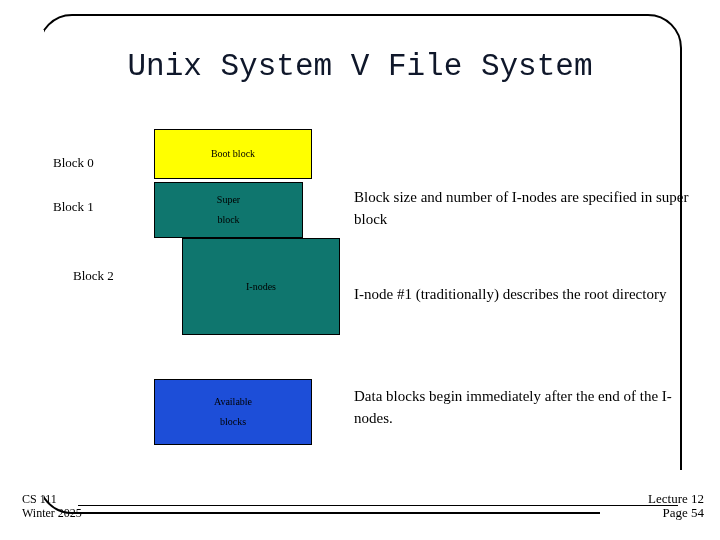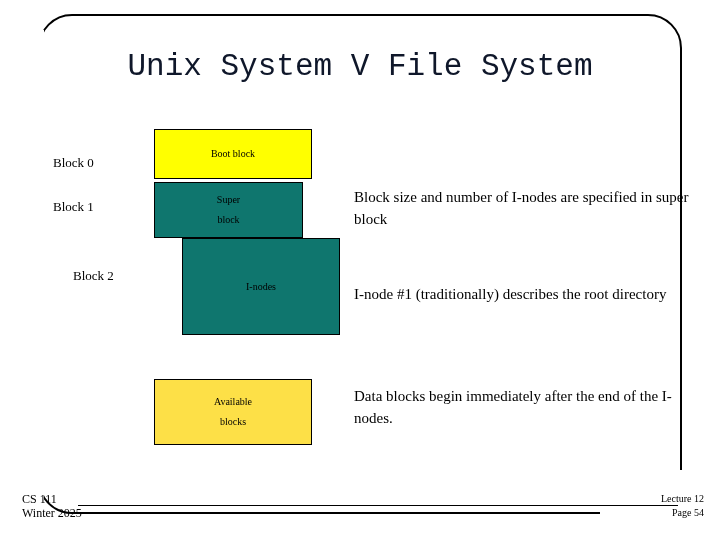--- a/index.html
+++ b/index.html
@@ -101,21 +101,21 @@
     width: 158px;
     height: 97px;
     background: #0f766e;
     margin-left: 28px;
   }
   #box-avail {
     left: 154px;
     top: 379px;
     width: 158px;
     height: 66px;
-    background: #fde047;
+    background: #1d4ed8;
   }
 
   
   .note {
     position: absolute;
     font-size: 15px;
     line-height: 22px;
     color: #000000;
     width: 340px;
     font-family: "Liberation Serif", serif;
@@ -132,21 +132,21 @@
     font-size: 12px;
     line-height: 14px;
     color: #000000;
     font-family: "Liberation Serif", serif;
   }
   .footer-right {
     position: absolute;
     right: 16px;
     top: 492px;
     text-align: right;
-    font-size: 10px;
+    font-size: 13px;
     line-height: 14px;
     color: #000000;
     font-family: "Liberation Serif", serif;
   }
   .footer-rule {
     position: absolute;
     left: 78px;
     top: 505px;
     width: 600px;
     height: 0;

